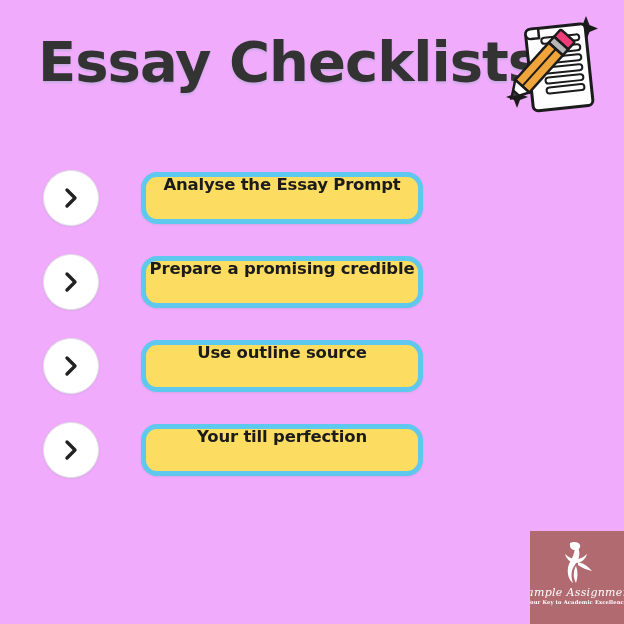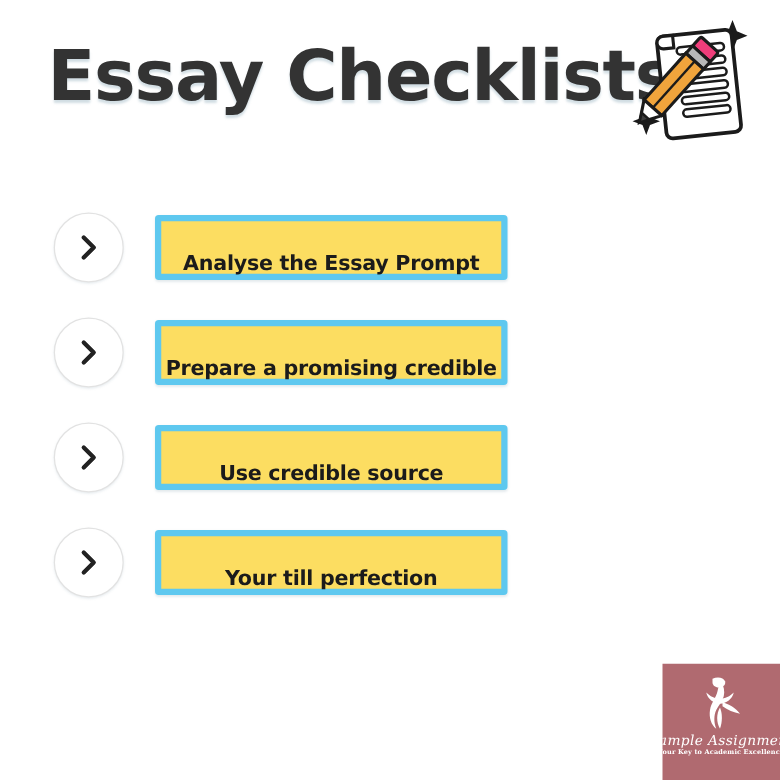--- a/index.html
+++ b/index.html
@@ -11,21 +11,21 @@
     width: 624px;
     height: 624px;
     overflow: hidden;
     font-family: "Liberation Sans", sans-serif;
     background: #d6f0fb;
   }
   #canvas {
     position: relative;
     width: 624px;
     height: 624px;
-    background: #ffffff;
+    background: #f0abfc;
     overflow: hidden;
   }
 
   
   .header {
     position: absolute;
     left: 0;
     top: 0;
     width: 624px;
     height: 130px;
@@ -78,30 +78,30 @@
     box-shadow: 0 1px 2px rgba(120,150,165,0.18);
     display: flex;
     align-items: center;
     justify-content: center;
     box-sizing: border-box;
   }
   .chevron-circle svg { display: block; }
 
   .pill {
     position: absolute;
-    left: 124px;
+    left: 141px;
     top: 10px;
     width: 282px;
     height: 52px;
     box-sizing: border-box;
     background: #fcdd61;
     border: 5px solid #5ec8ef;
-    border-radius: 3px;
+    border-radius: 16px;
     display: flex;
-    align-items: flex-end;
+    align-items: flex-start;
     justify-content: center;
     box-shadow: 0 1px 2px rgba(120,150,165,0.20);
   }
   .pill-label {
     font-family: "DejaVu Sans", sans-serif;
     font-size: 16.5px;
     font-weight: bold;
     color: #1b1b1b;
     letter-spacing: -0.2px;
     white-space: nowrap;
@@ -217,21 +217,21 @@
     </div>
 
 
     <div class="check-row">
       <div class="chevron-circle">
         <svg width="22" height="22" viewBox="0 0 22 22" xmlns="http://www.w3.org/2000/svg">
           <path d="M7 3 L15 11 L7 19" fill="none" stroke="#222222" stroke-width="3.4" stroke-linecap="round" stroke-linejoin="round"></path>
         </svg>
       </div>
       <div class="pill">
-        <span class="pill-label">Use credible source</span>
+        <span class="pill-label">Use outline source</span>
       </div>
     </div>
 
     <div class="check-row">
       <div class="chevron-circle">
         <svg width="22" height="22" viewBox="0 0 22 22" xmlns="http://www.w3.org/2000/svg">
           <path d="M7 3 L15 11 L7 19" fill="none" stroke="#222222" stroke-width="3.4" stroke-linecap="round" stroke-linejoin="round"></path>
         </svg>
       </div>
       <div class="pill">

